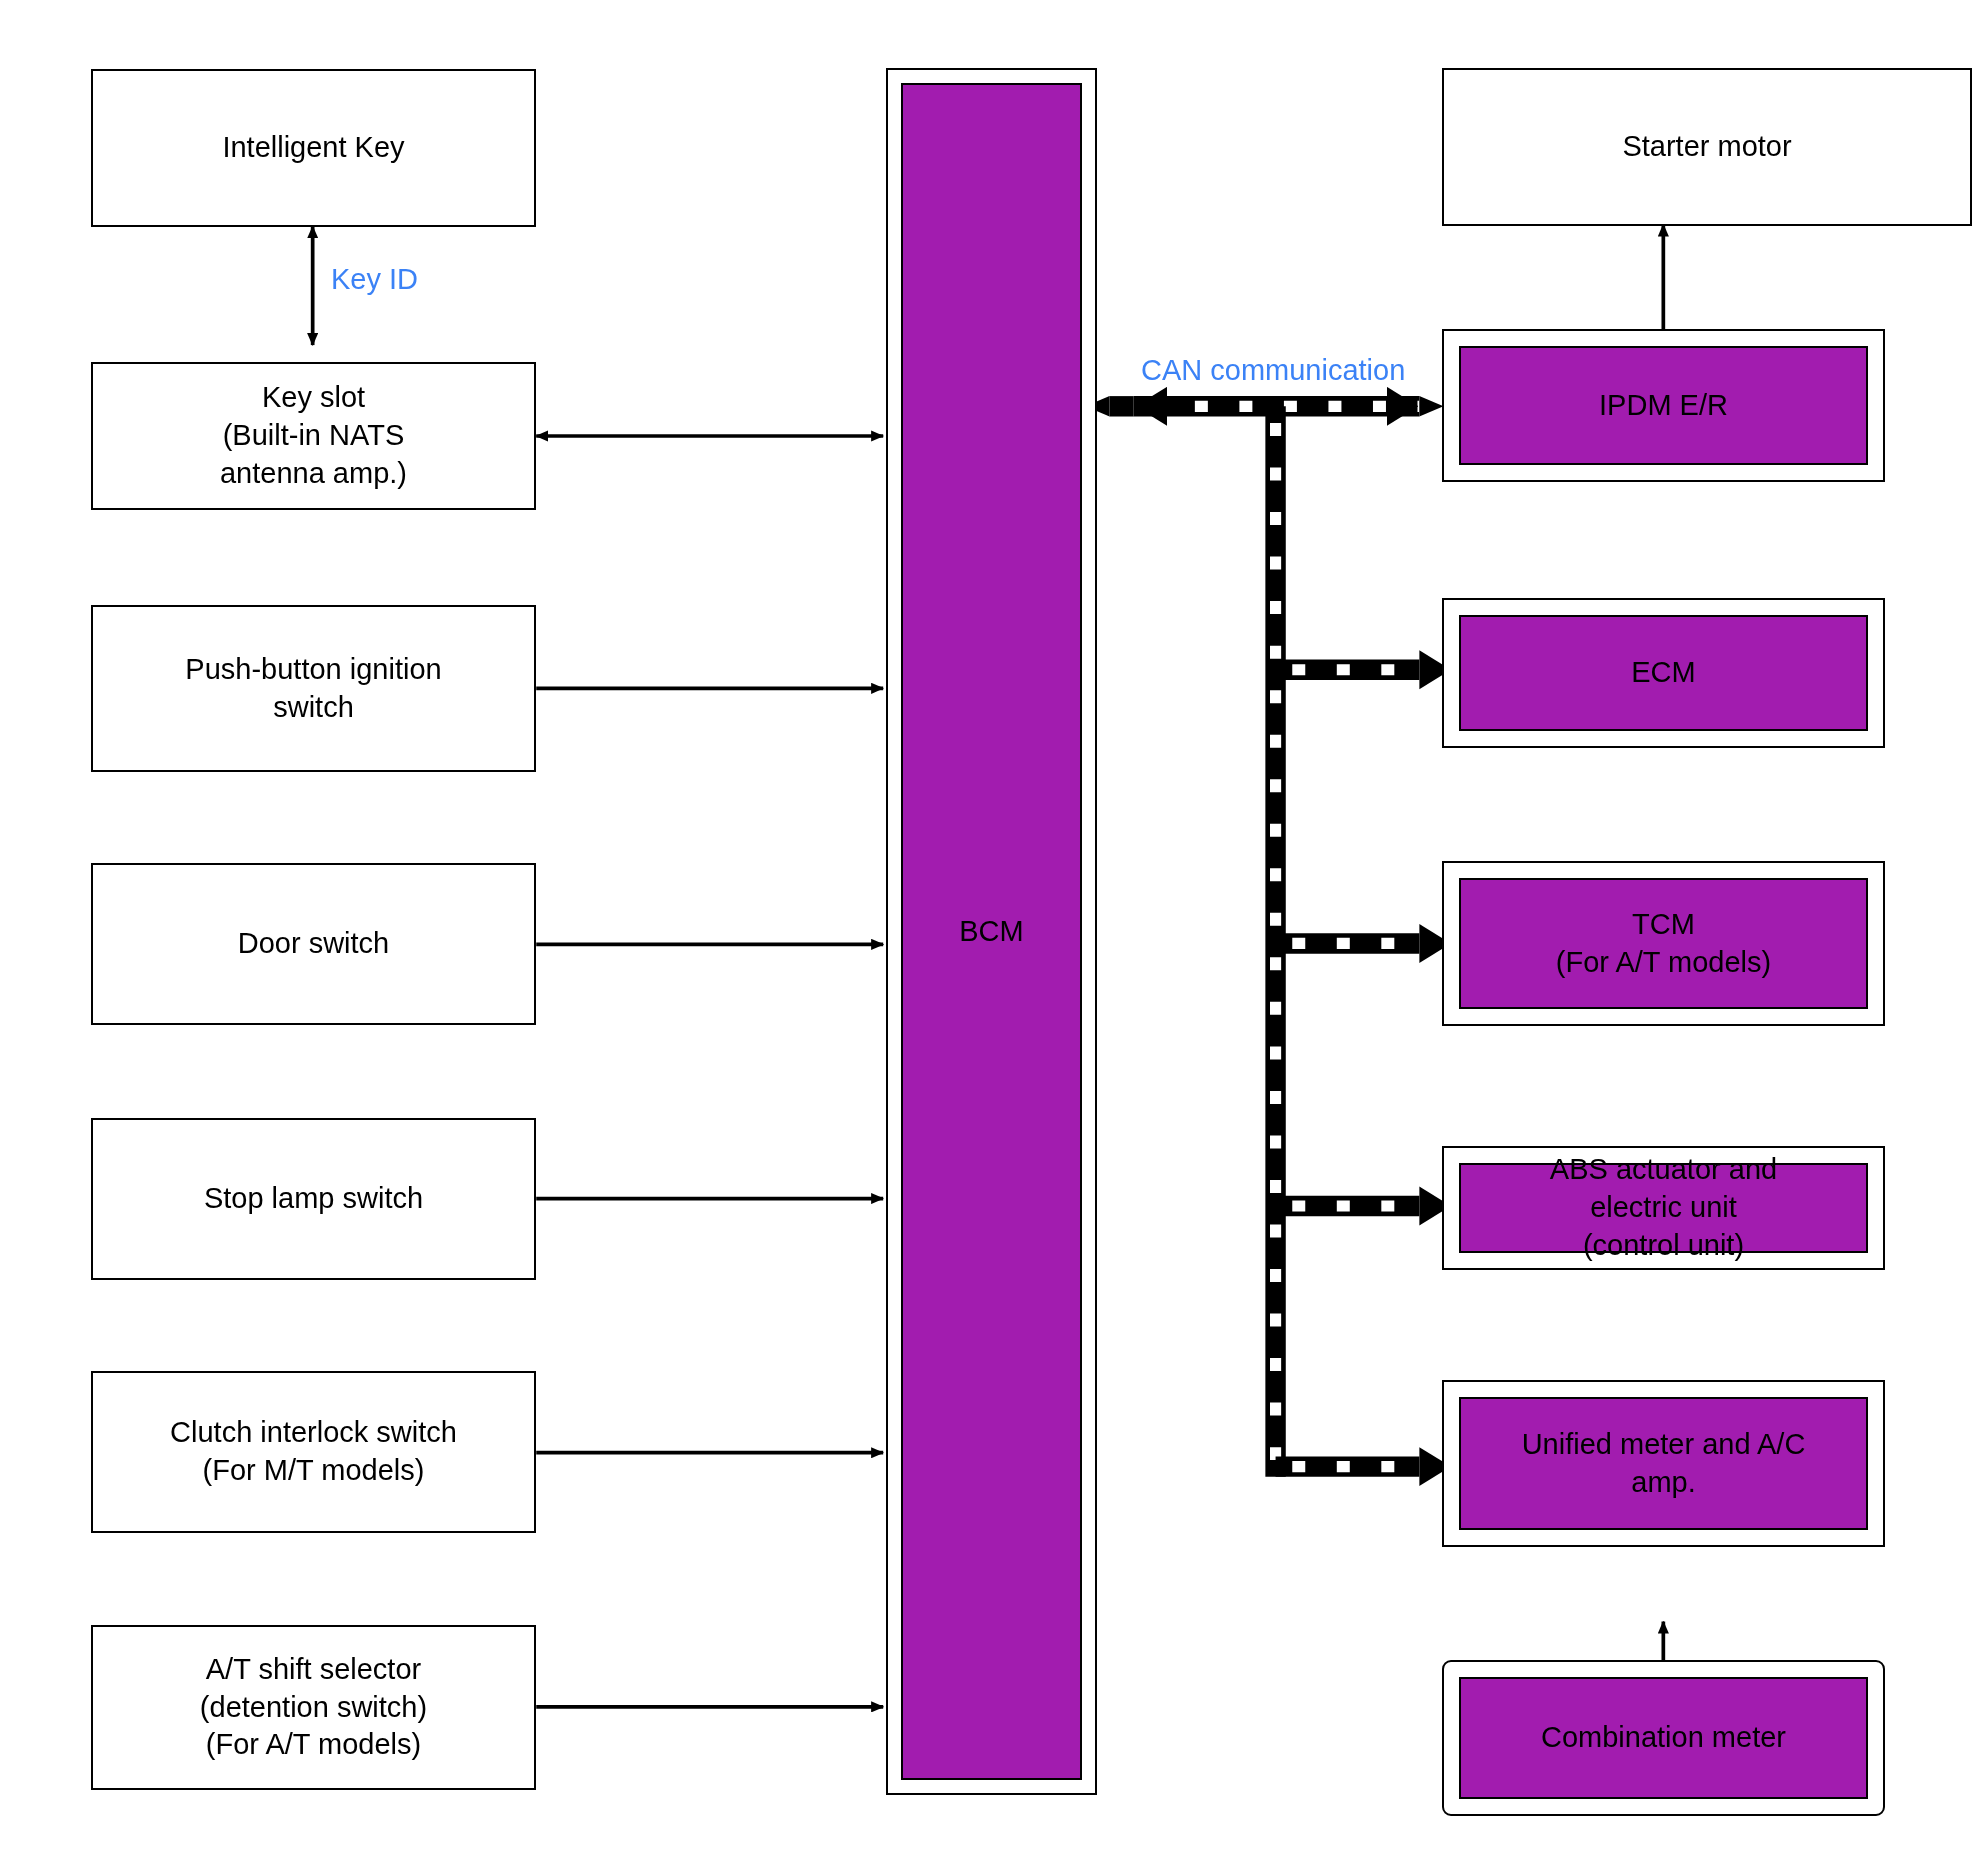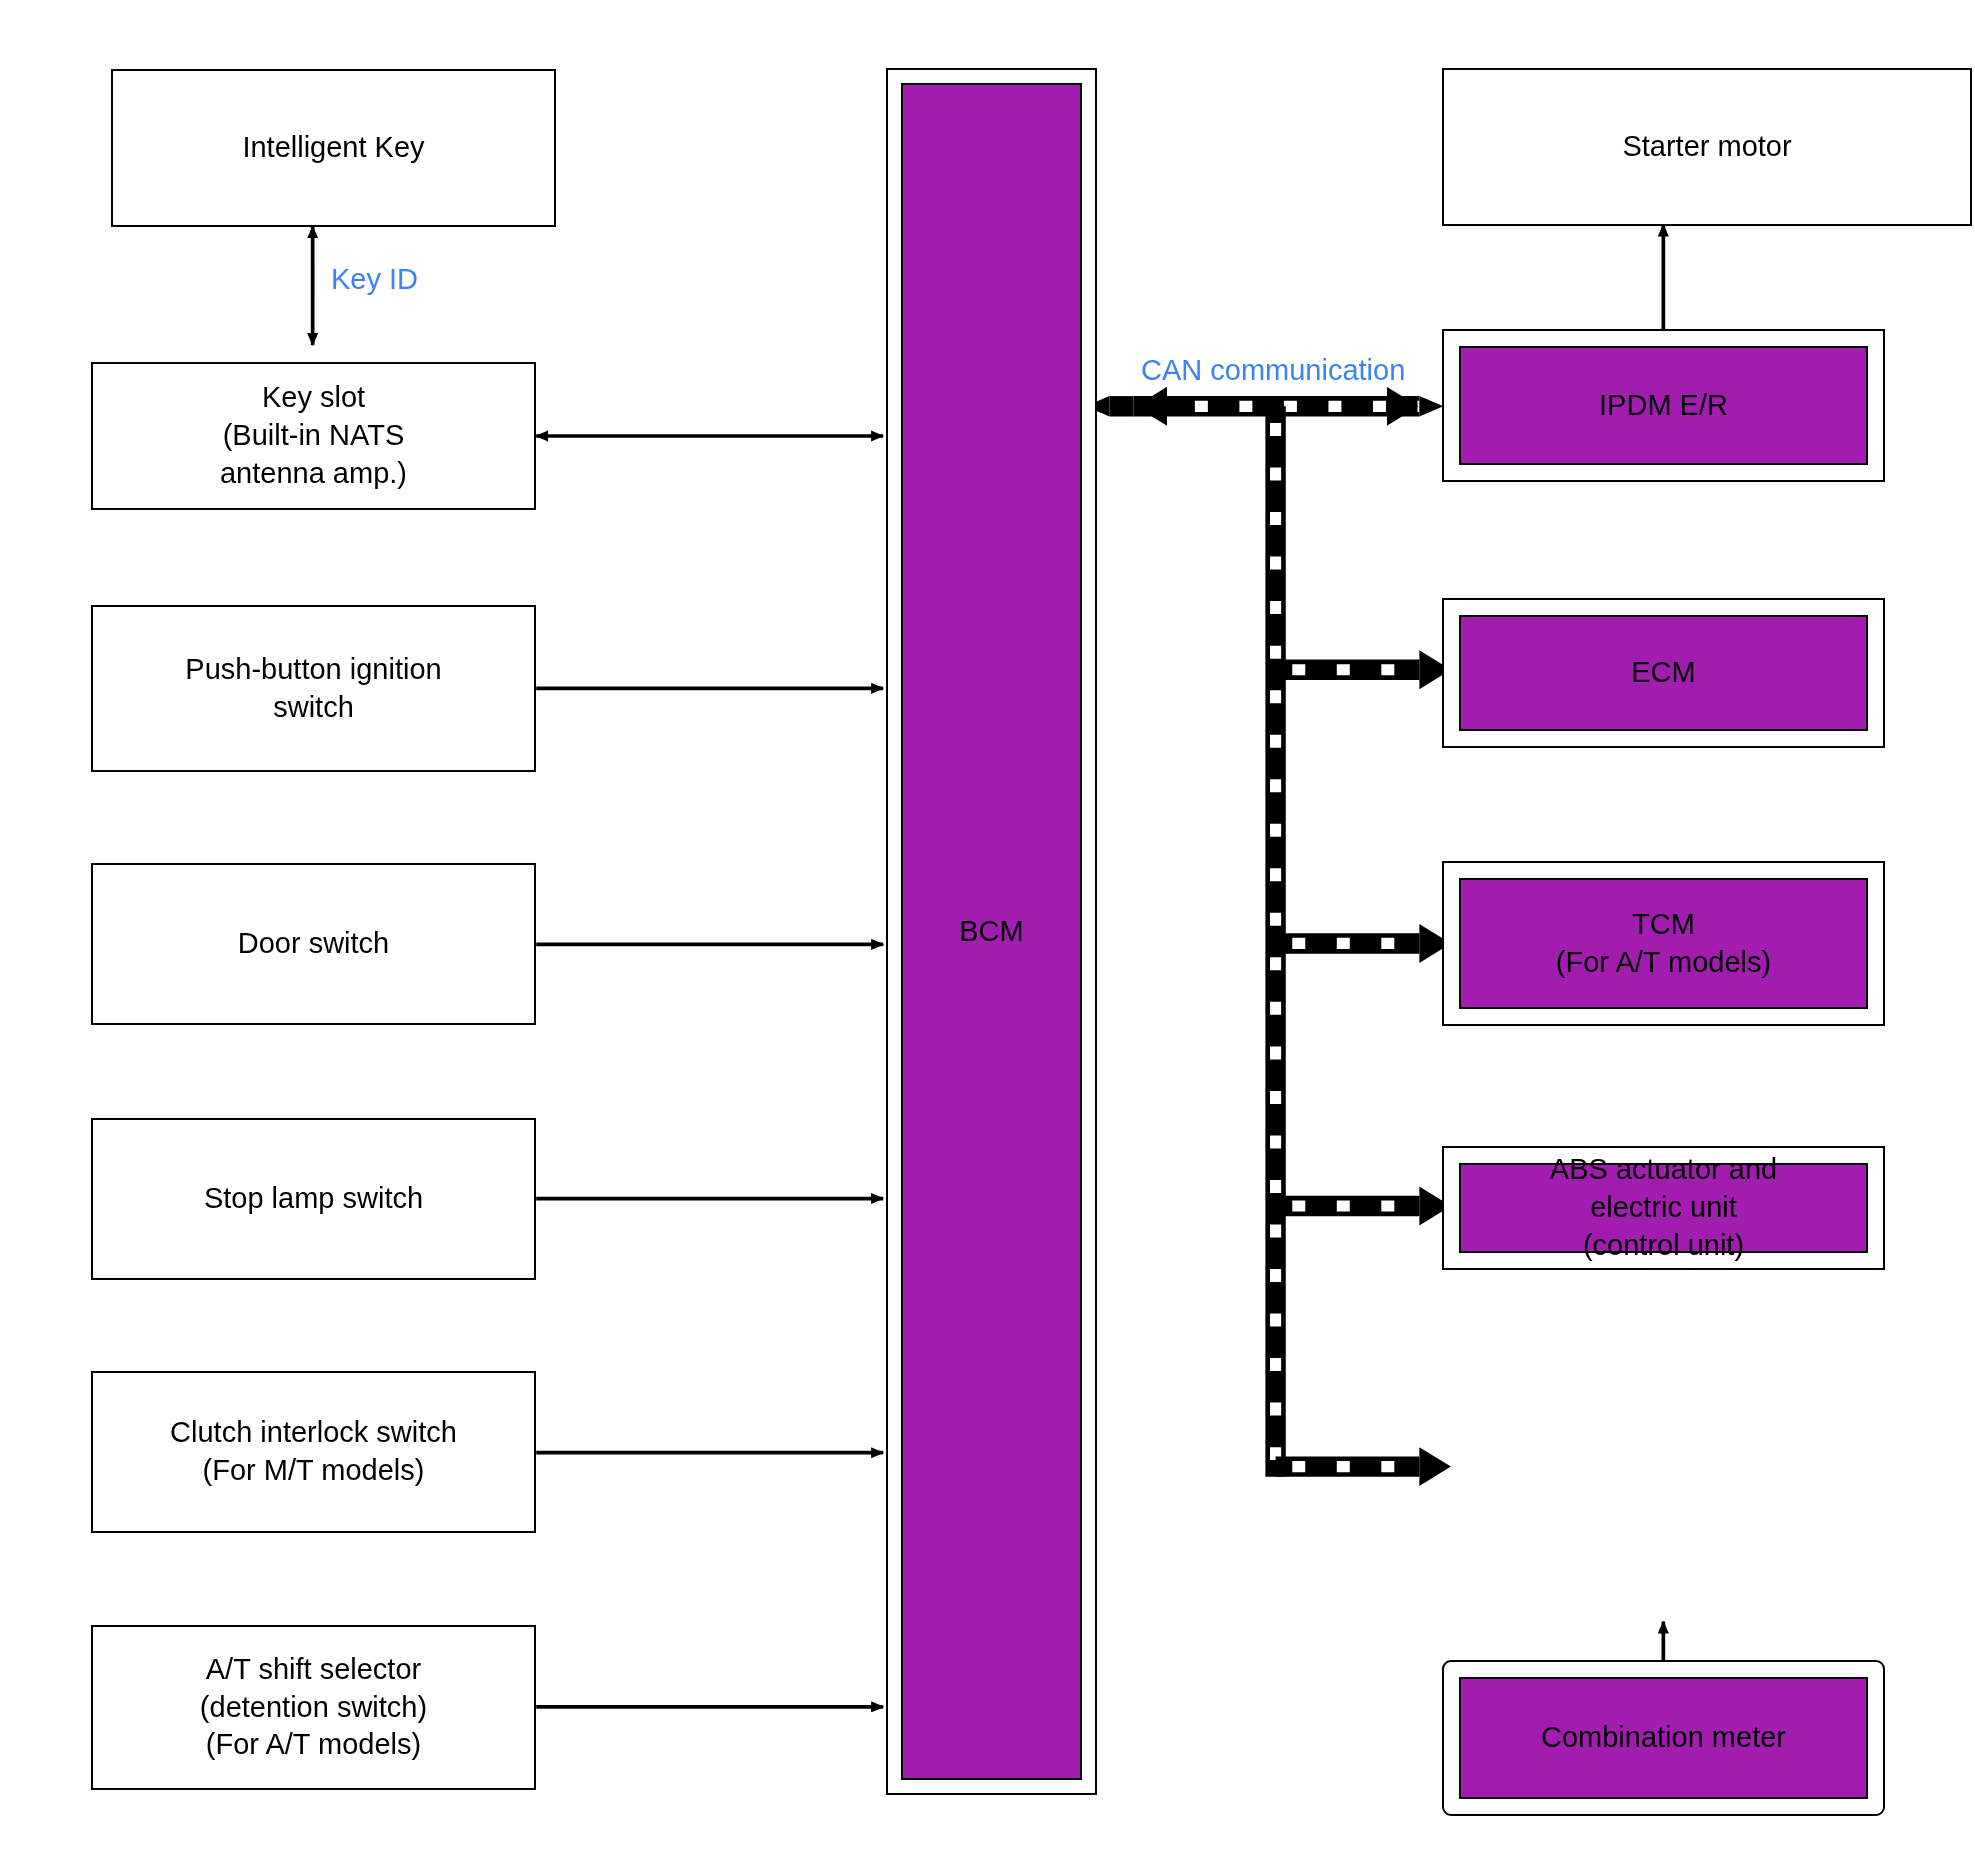--- a/index.html
+++ b/index.html
@@ -154,21 +154,21 @@
       <line x1="1375" y1="1581" x2="1530" y2="1581" stroke="#000" stroke-width="22"></line>
       <line x1="1375" y1="1581" x2="1530" y2="1581" stroke="#fff" stroke-width="12" stroke-dasharray="14 34" stroke-dashoffset="-18"></line>
       <path d="M1530,1560 L1564,1581 L1530,1602 z" fill="#000"></path>
     </g>
   </svg>
 
   <div class="edge-label" style="left:331px; top:263px;">Key ID</div>
 
   <div class="edge-label" style="left:1141px; top:354px;">CAN communication</div>
 
-  <div class="node" style="left:91px; top:69px; width:445px; height:158px;margin-left:20px;">
+  <div class="node" style="left:91px; top:69px; width:445px; height:158px;">
     <span class="label">Intelligent Key</span>
   </div>
 
   <div class="node" style="left:91px; top:362px; width:445px; height:148px;">
     <span class="label">Key slot
 (Built-in NATS
 antenna amp.)</span>
   </div>
 
   <div class="node" style="left:91px; top:863px; width:445px; height:162px;">
@@ -225,20 +225,26 @@
   </div>
 
   <div class="node double" style="left:1442px; top:1146px; width:443px; height:124px;">
     <div class="inner">
       <span class="label">ABS actuator and
 electric unit
 (control unit)</span>
     </div>
   </div>
 
+  <div class="node double" style="left:1442px; top:1380px; width:443px; height:167px;">
+    <div class="inner">
+      <span class="label">Unified meter and A/C
+amp.</span>
+    </div>
+  </div>
 
   <div class="node double" style="left:1442px; top:1660px; width:443px; height:156px;border-radius:9px;">
     <div class="inner">
       <span class="label">Combination meter</span>
     </div>
   </div>
 
 </div>
 
 

